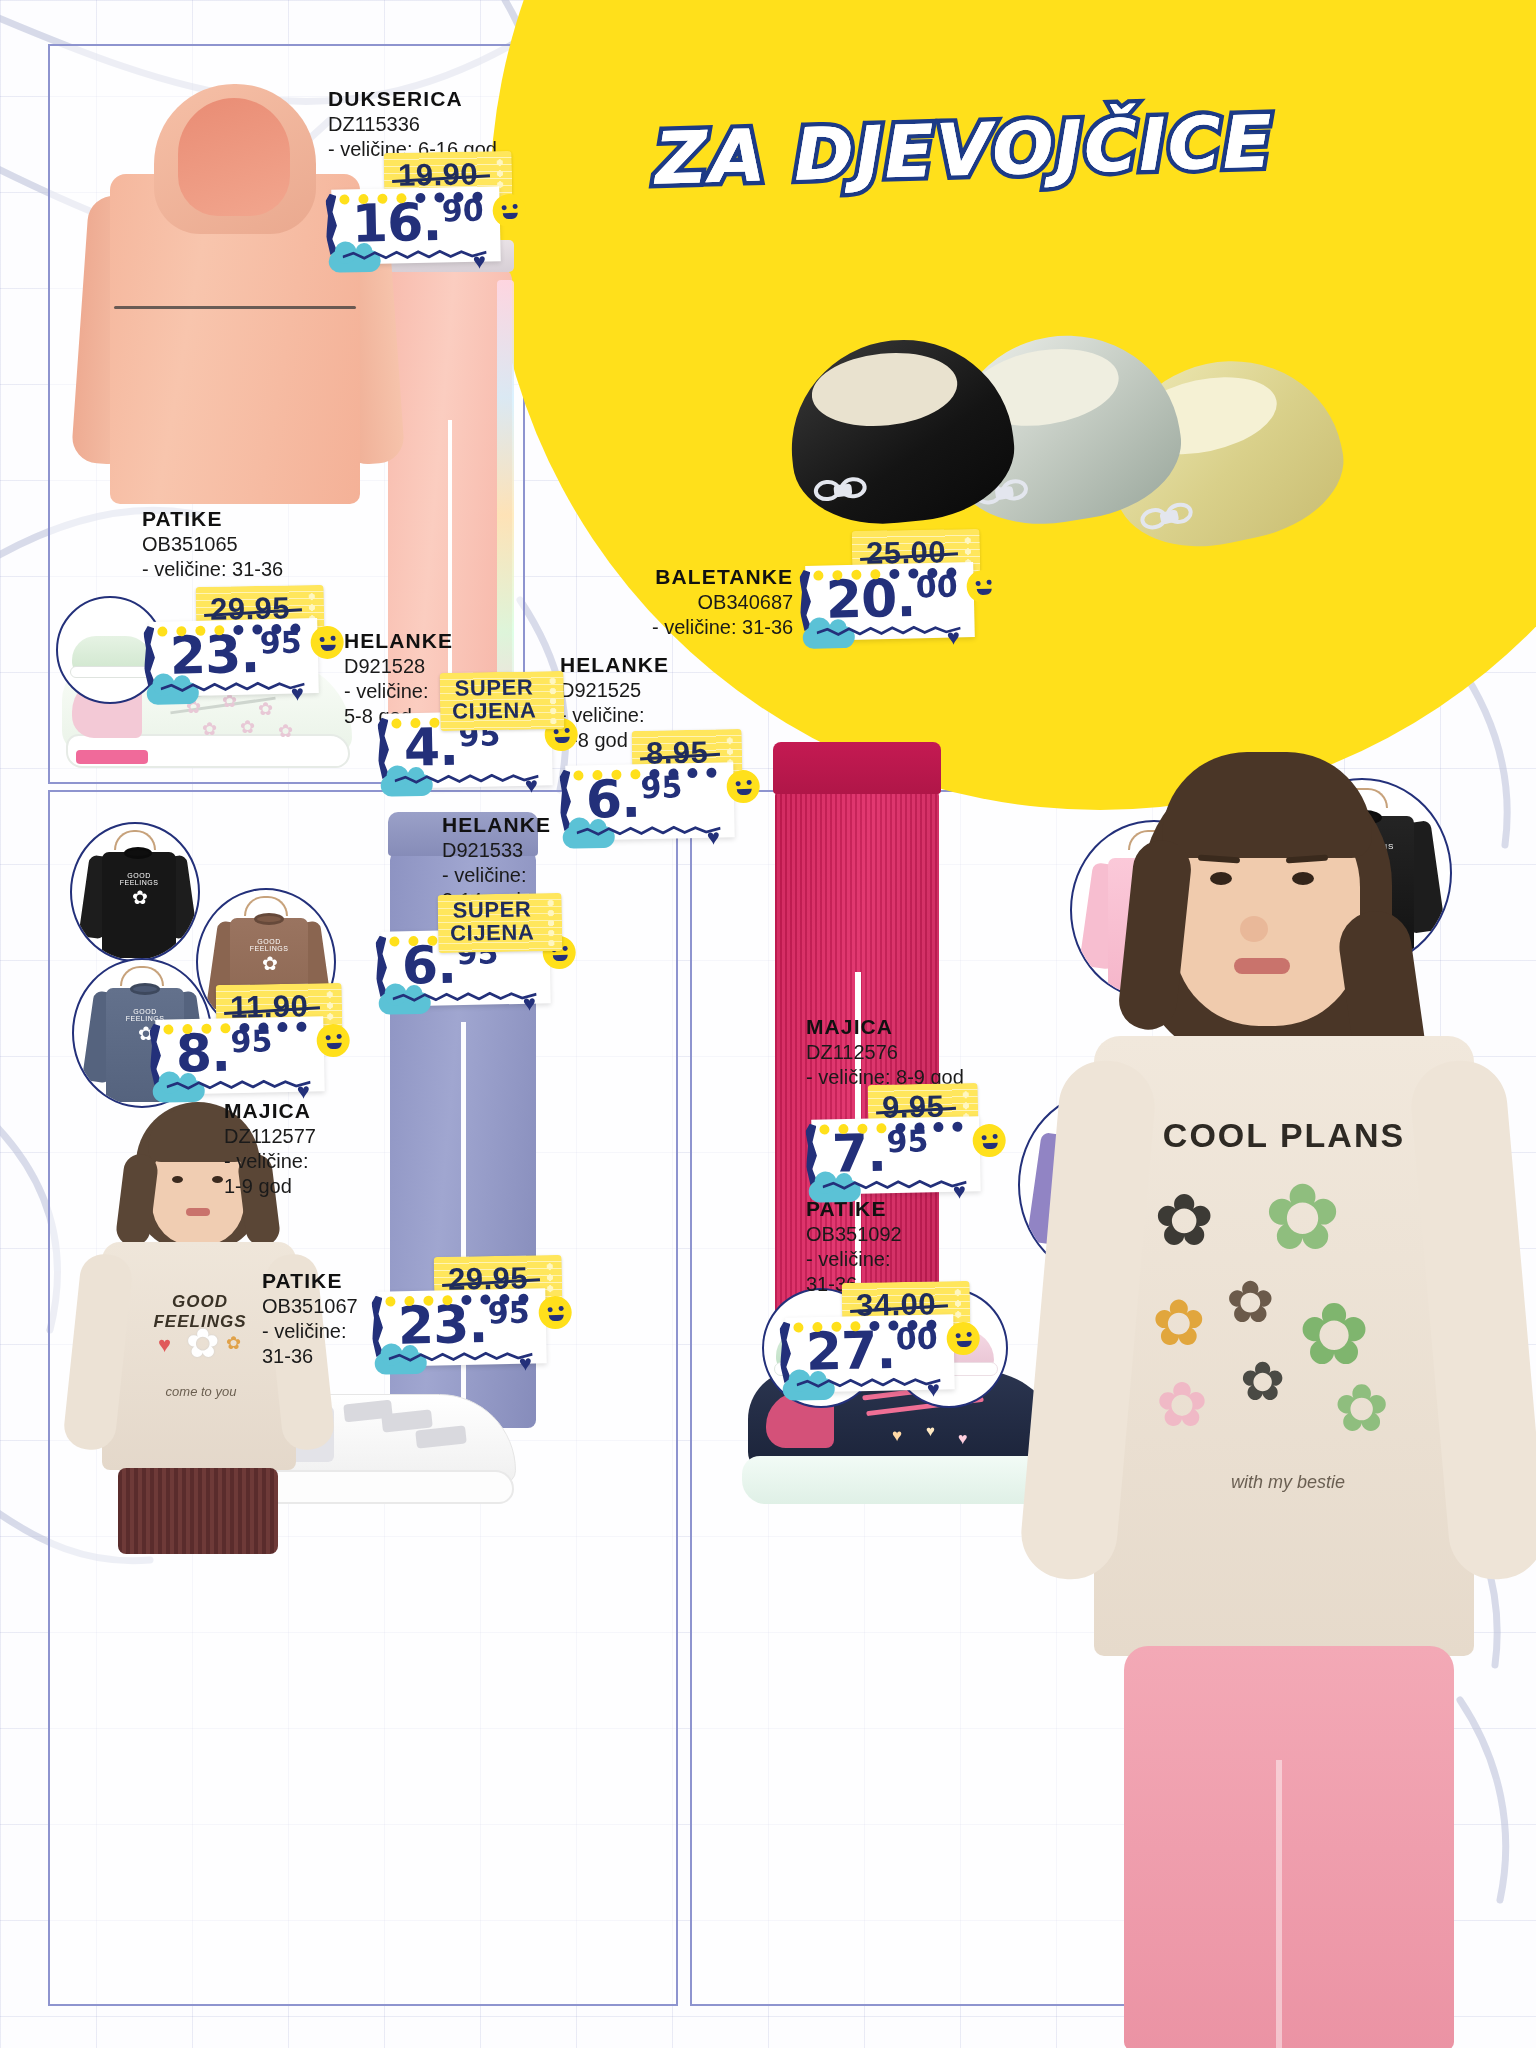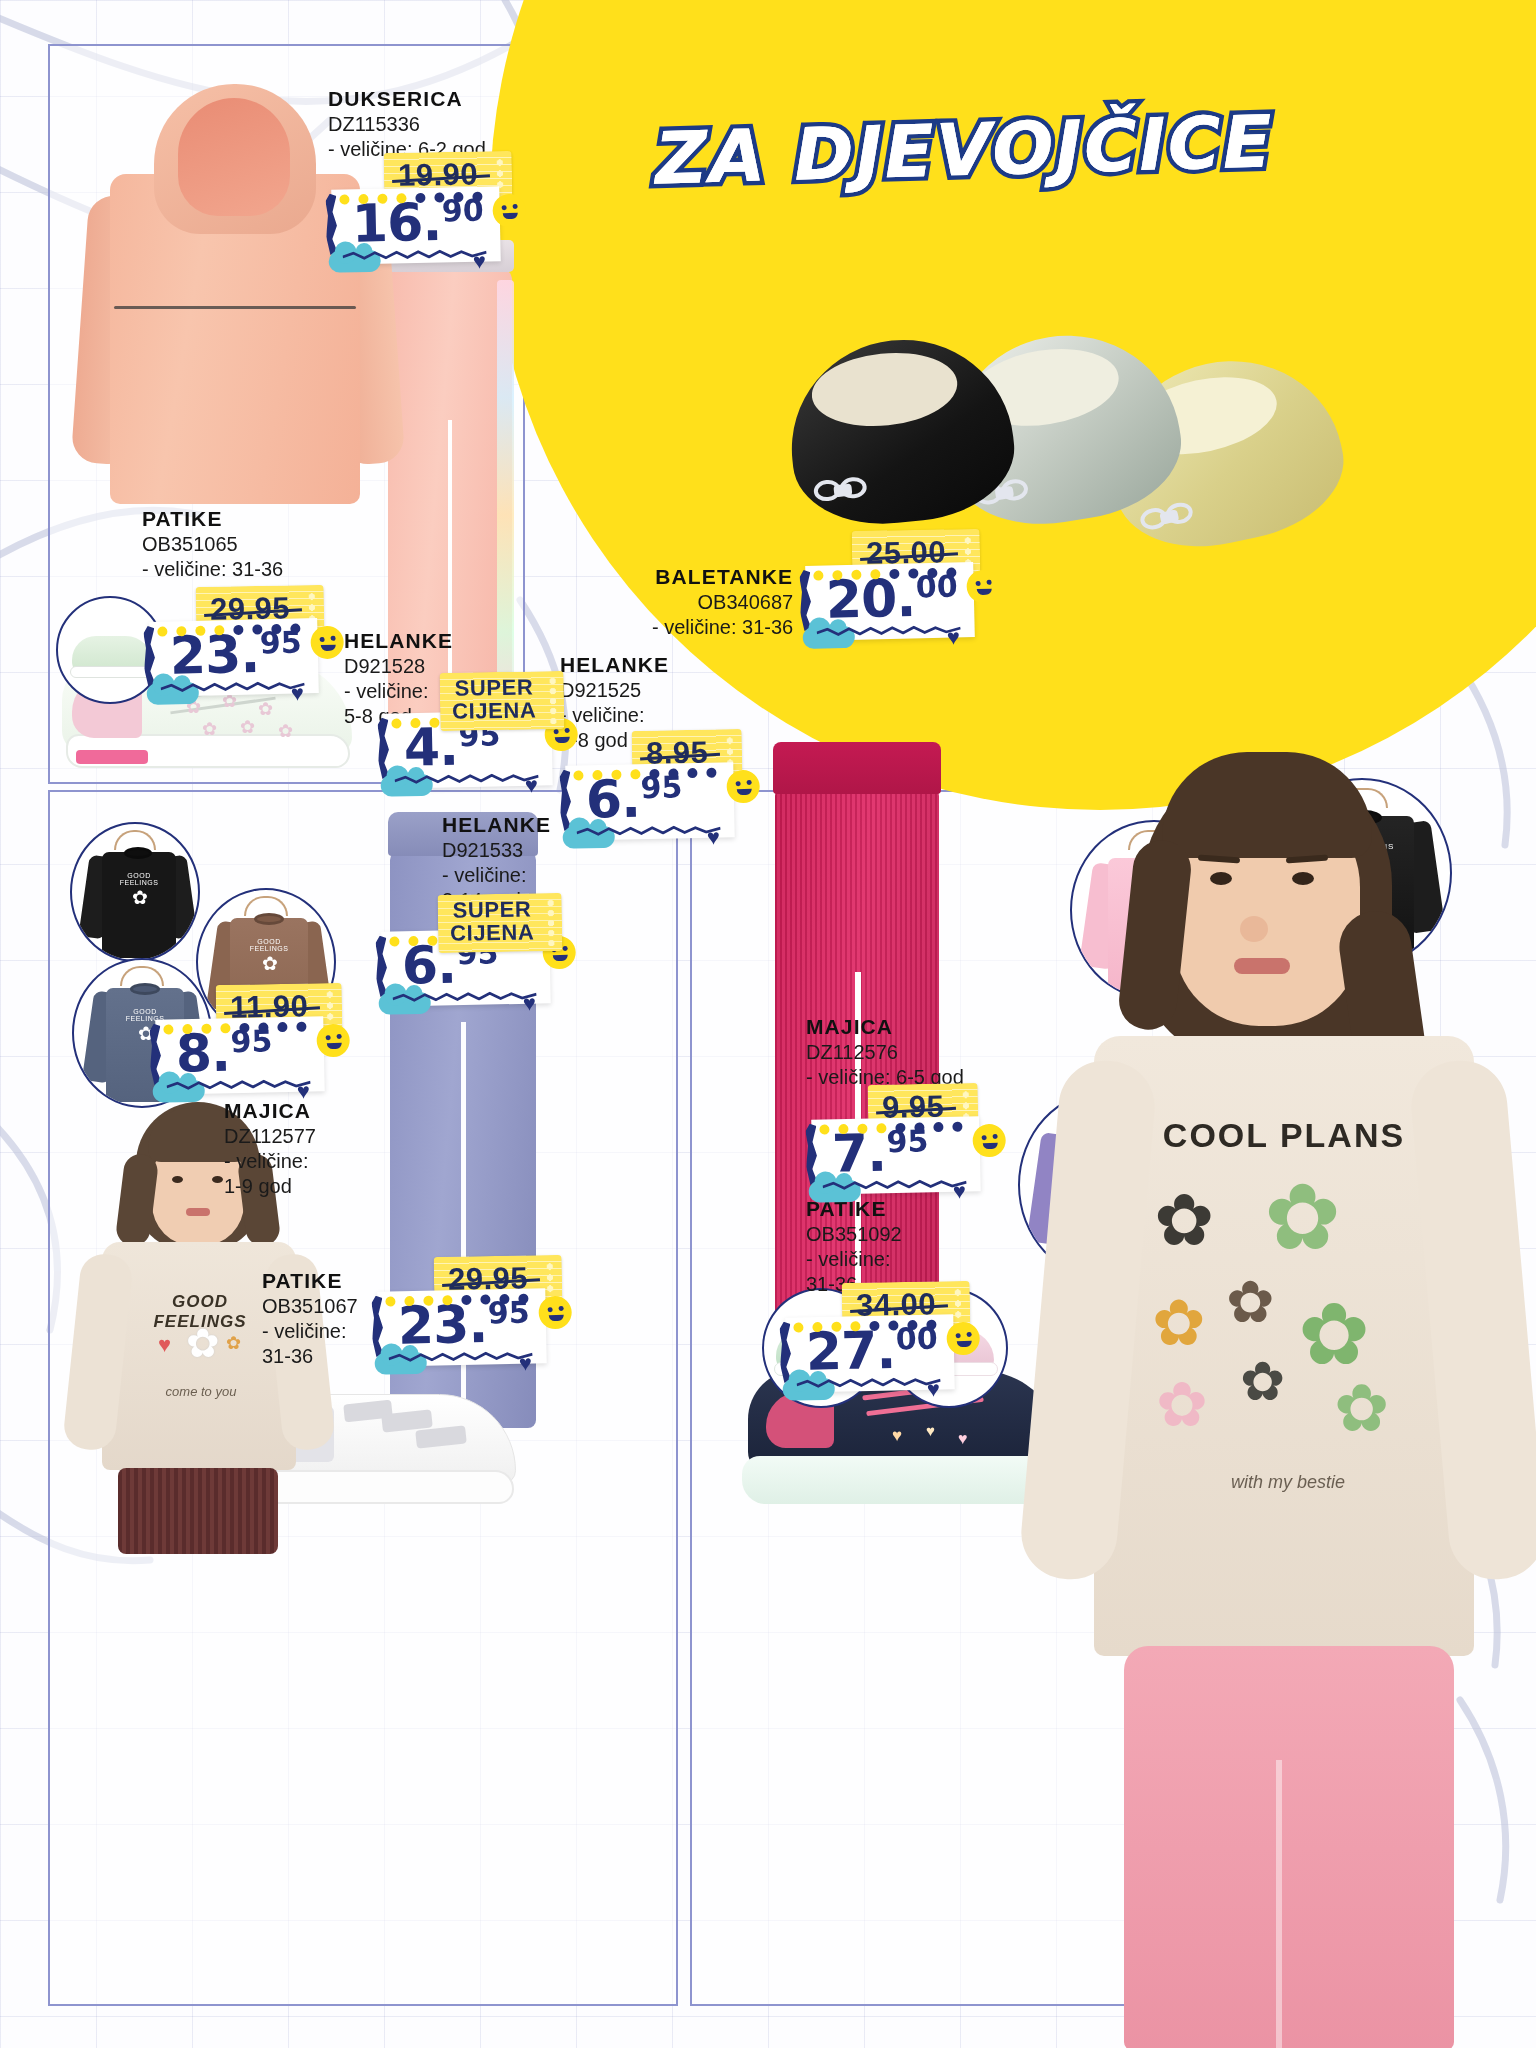--- a/index.html
+++ b/index.html
@@ -599,21 +599,21 @@
     <span style="position:absolute; left:186px; top:206px; color:#8fbe7e; font-size:66px;">✿</span>
   </div>
   <div style="position:absolute; left:150px; top:712px; width:200px; text-align:center; color:#6a5f52; font-size:18px; font-style:italic;">with my bestie</div>
   <div style="position:absolute; left:86px; top:886px; width:330px; height:404px; background:linear-gradient(180deg,#f3a9b6,#eb93a4); border-radius:24px 24px 8px 8px;"></div>
   <div style="position:absolute; left:238px; top:1000px; width:6px; height:290px; background:rgba(255,255,255,0.45);"></div>
 </div>
 
 <div class="ptext" style="left:328px; top:86px;">
   <div class="pname">DUKSERICA</div>
   <div class="pcode">DZ115336</div>
-  <div class="psize">- veličine: 6-2 god</div>
+  <div class="psize">- veličine: 6-16 god</div>
 </div>
 <div class="oldprice" style="left:384px; top:152px; transform:rotate(-1deg);">
   <span>19.90</span><span class="strike"></span>
 </div>
 <div class="newprice" style="left:332px; top:188px; transform:rotate(-1.2deg);">
   <div class="perf">
       <i style="left: 0px; background: rgb(255, 224, 27);"></i>
       <i style="left: 19px; background: rgb(255, 224, 27);"></i>
       <i style="left: 38px; background: rgb(255, 224, 27);"></i>
       <i style="left: 57px; background: rgb(255, 224, 27);"></i>
@@ -862,21 +862,21 @@
       <b style="left: 10px; top: 19px; width: 15px; height: 6px; border-radius: 0px 0px 9px 9px; background: rgb(35, 48, 122);"></b>
     </div>
   <svg class="scribble" viewBox="0 0 160 10" preserveAspectRatio="none">
       <path d="M0,6 L12,2 L24,8 L36,2 L48,8 L60,2 L72,8 L84,2 L96,8 L108,2 L120,8 L132,3 L144,8 L160,4" stroke="#23307a" stroke-width="3" fill="none"></path>
     </svg>
 </div>
 
 <div class="ptext" style="left:806px; top:1014px;">
   <div class="pname">MAJICA</div>
   <div class="pcode">DZ112576</div>
-  <div class="psize">- veličine: 6-5 god</div>
+  <div class="psize">- veličine: 8-9 god</div>
 </div>
 <div class="oldprice" style="left:868px; top:1084px; transform:rotate(-1deg);">
   <span>9.95</span><span class="strike"></span>
 </div>
 <div class="newprice" style="left:812px; top:1118px; transform:rotate(-1.2deg);">
   <div class="perf">
       <i style="left: 0px; background: rgb(255, 224, 27);"></i>
       <i style="left: 19px; background: rgb(255, 224, 27);"></i>
       <i style="left: 38px; background: rgb(255, 224, 27);"></i>
       <i style="left: 57px; background: rgb(255, 224, 27);"></i>

